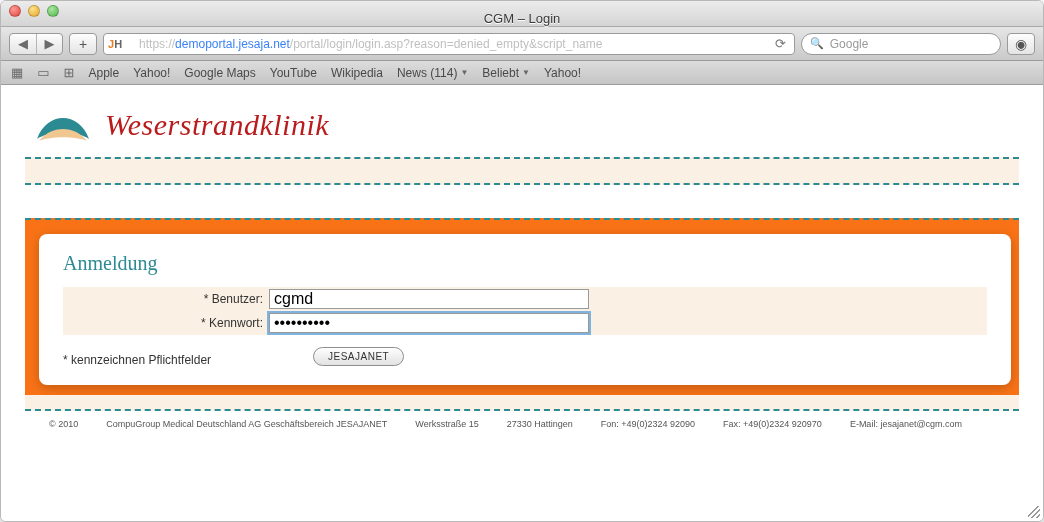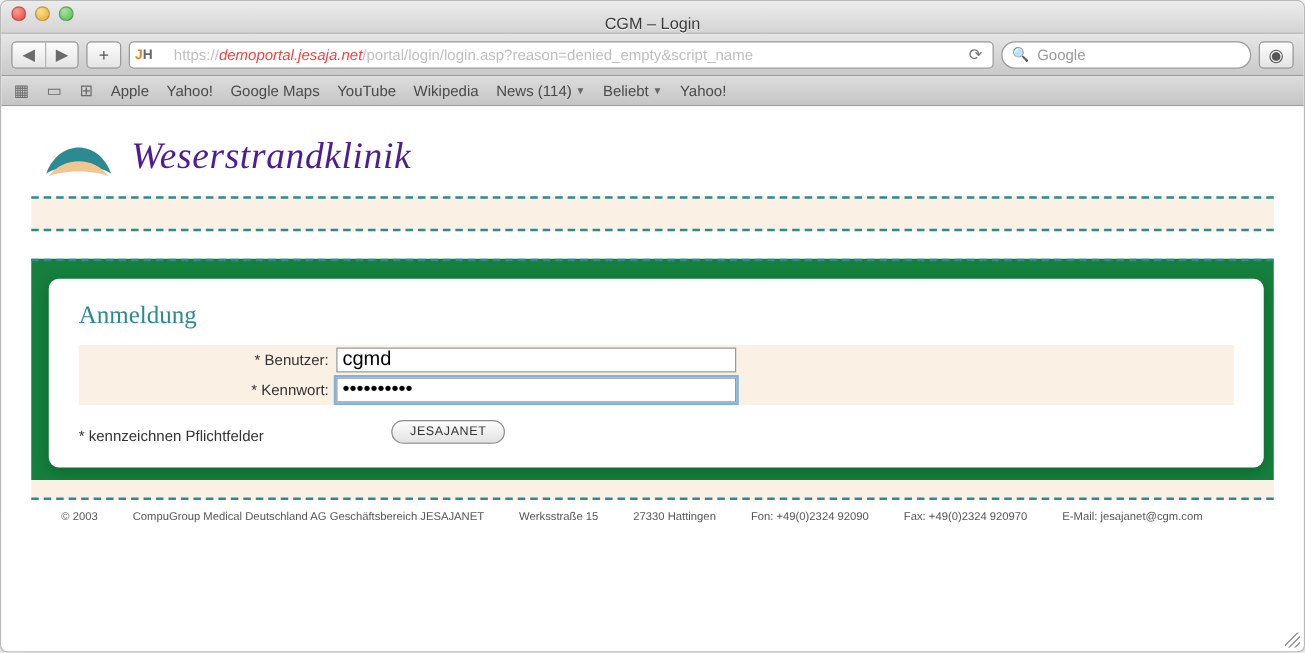--- a/index.html
+++ b/index.html
@@ -69,21 +69,21 @@
   border-radius: 4px;
   display: flex;
   align-items: center;
   padding: 0 4px;
   gap: 17px;
   overflow: hidden;
 }
 .favicon { font-weight: bold; font-size: 11px; color: #e67e22; }
 .favicon .h { color: #666; }
 .urltext { flex: 1; font-size: 12px; color: #bfbfbf; white-space: nowrap; overflow: hidden; }
-.urltext .dark { color: #ef4444; font-style: italic; }
+.urltext .dark { color: #3b82f6; }
 .reload { color: #777; font-size: 13px; padding: 0 4px; }
 .searchbar {
   width: 200px; height: 22px; background: #fff;
   border: 1px solid #9a9a9a; border-radius: 11px;
   display: flex; align-items: center; padding: 0 8px; gap: 6px;
 }
 .searchicon { color: #888; font-size: 11px; }
 .searchtext { color: #9a9a9a; font-size: 12px; }
 
 
@@ -104,25 +104,25 @@
   flex: 1;
   background: #fff;
   overflow: hidden;
   position: relative;
 }
 .page-inner {
   padding: 0 24px;
 }
 .logo-row { display: flex; align-items: center; padding: 18px 0 10px 8px; gap: 12px; }
 .logo-svg { width: 60px; height: 44px; }
-.org-name { font-family: Georgia, "Times New Roman", serif; font-style: italic; font-size: 30px; color: #4c1d95; letter-spacing: 0.5px; }
+.org-name { font-family: Georgia, "Times New Roman", serif; font-style: italic; font-size: 30px; color: #b91c1c; letter-spacing: 0.5px; }
 .beige-band { background: #faf0e4; height: 28px; border-top: 2px dashed #2b8a92; border-bottom: 2px dashed #2b8a92; }
 .empty-band { height: 22px; }
 
-.card-wrap { background: #15803d; padding: 14px 8px 10px 14px; border-top: 2px dashed #2b8a92; }
+.card-wrap { background: #f97316; padding: 14px 8px 10px 14px; border-top: 2px dashed #2b8a92; margin-top: 11px; }
 .card {
   background: #fff;
   border-radius: 8px;
   box-shadow: 0 3px 12px rgba(0,0,0,0.22);
   padding: 18px 24px 18px 24px;
 }
 .card h2 { font-family: Georgia, serif; font-weight: normal; color: #2b8a92; font-size: 20px; margin-bottom: 12px; }
 .form-row { display: flex; align-items: center; height: 24px; }
 .form-row.alt { background: #faf0e4; }
 .lbl { width: 206px; text-align: right; padding-right: 6px; font-size: 12px; color: #333; }
@@ -254,21 +254,21 @@
 
           <div style="display:flex; align-items:center; padding-top:10px;">
             <div class="req-note" style="flex:0 0 250px;">* kennzeichnen Pflichtfelder</div>
             <button class="login-btn">JESAJANET</button>
           </div>
         </div>
       </div>
       <div class="below-card"></div>
 
       <div class="footer">
-        <span>© 2003</span>
+        <span>© 2010</span>
         <span>CompuGroup Medical Deutschland AG Geschäftsbereich JESAJANET</span>
         <span>Werksstraße 15</span>
         <span>27330 Hattingen</span>
         <span>Fon: +49(0)2324 92090</span>
         <span>Fax: +49(0)2324 920970</span>
         <span>E-Mail: jesajanet@cgm.com</span>
       </div>
 
     </div>
   </div>

